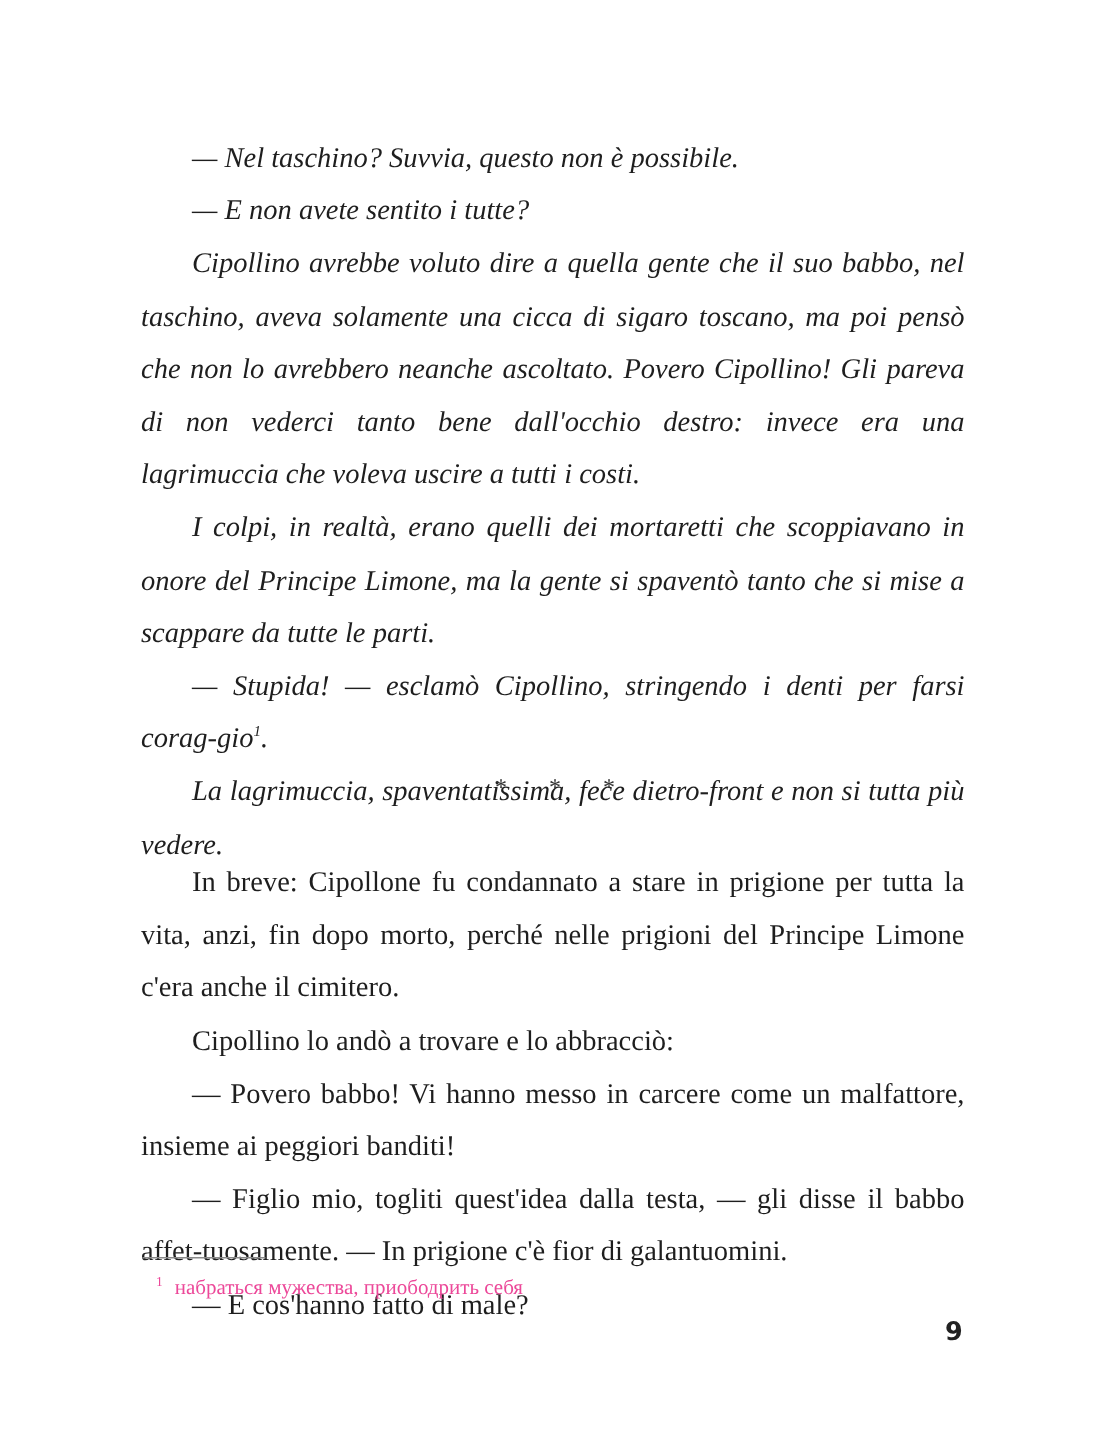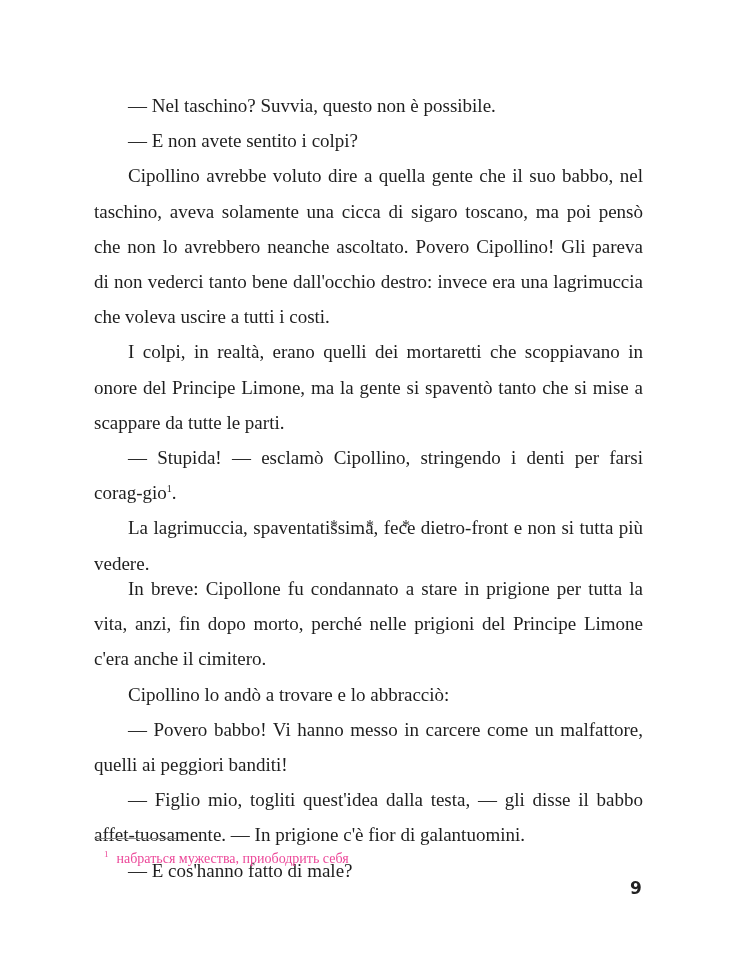--- a/index.html
+++ b/index.html
@@ -21,20 +21,21 @@
       width: 742px; height: 970px;
       background: #ffffff;
     }
     .text-block {
       position: absolute;
       left: 94px;
       top: 88px;
       width: 549px;
       font-size: 19px;
       line-height: 35.2px;
+      font-style: italic;
     }
     .para {
       margin: 0;
       text-align: justify;
       text-indent: 34px;
       hyphens: manual;
     }
     .para.last-left { text-align-last: left; }
     .sup {
       font-size: 10px;
@@ -93,33 +94,33 @@
       color: #222;
     }
   </style>
 </head>
 <body>
 
 <div class="page">
 
   <div class="text-block">
     <p class="para last-left">— Nel taschino? Suvvia, questo non è possibile.</p>
-    <p class="para last-left">— E non avete sentito i colpi?</p>
+    <p class="para last-left">— E non avete sentito i tutte?</p>
     <p class="para last-left">Cipollino avrebbe voluto dire a quella gente che il suo babbo, nel taschino, aveva solamente una cicca di sigaro toscano, ma poi pensò che non lo avrebbero neanche ascoltato. Povero Cipollino! Gli pareva di non vederci tanto bene dall'occhio destro: invece era una lagrimuccia che voleva uscire a tutti i costi.</p>
     <p class="para last-left">I colpi, in realtà, erano quelli dei mortaretti che scoppiavano in onore del Principe Limone, ma la gente si spaventò tanto che si mise a scappare da tutte le parti.</p>
     <p class="para last-left"><span>— Stupida! — esclamò Cipollino, stringendo i denti per farsi corag-gio</span><span class="sup">1</span><span>.</span></p>
     <p class="para last-left">La lagrimuccia, spaventatissima, fece dietro-front e non si tutta più vedere.</p>
   </div>
 
   <div class="asterisks">*  *  *</div>
 
   <div class="block2">
     <p class="para last-left">In breve: Cipollone fu condannato a stare in prigione per tutta la vita, anzi, fin dopo morto, perché nelle prigioni del Principe Limone c'era anche il cimitero.</p>
     <p class="para last-left">Cipollino lo andò a trovare e lo abbracciò:</p>
-    <p class="para last-left">— Povero babbo! Vi hanno messo in carcere come un malfattore, quelli ai peggiori banditi!</p>
+    <p class="para last-left">— Povero babbo! Vi hanno messo in carcere come un malfattore, insieme ai peggiori banditi!</p>
     <p class="para last-left">— Figlio mio, togliti quest'idea dalla testa, — gli disse il babbo affet-tuosamente. — In prigione c'è fior di galantuomini.</p>
     <p class="para last-left">— E cos'hanno fatto di male?</p>
   </div>
 
   <div class="footnote-rule"></div>
 
   <div class="footnote">
     <span class="fn-mark">1</span><span>набраться мужества, приободрить себя</span>
   </div>
 

